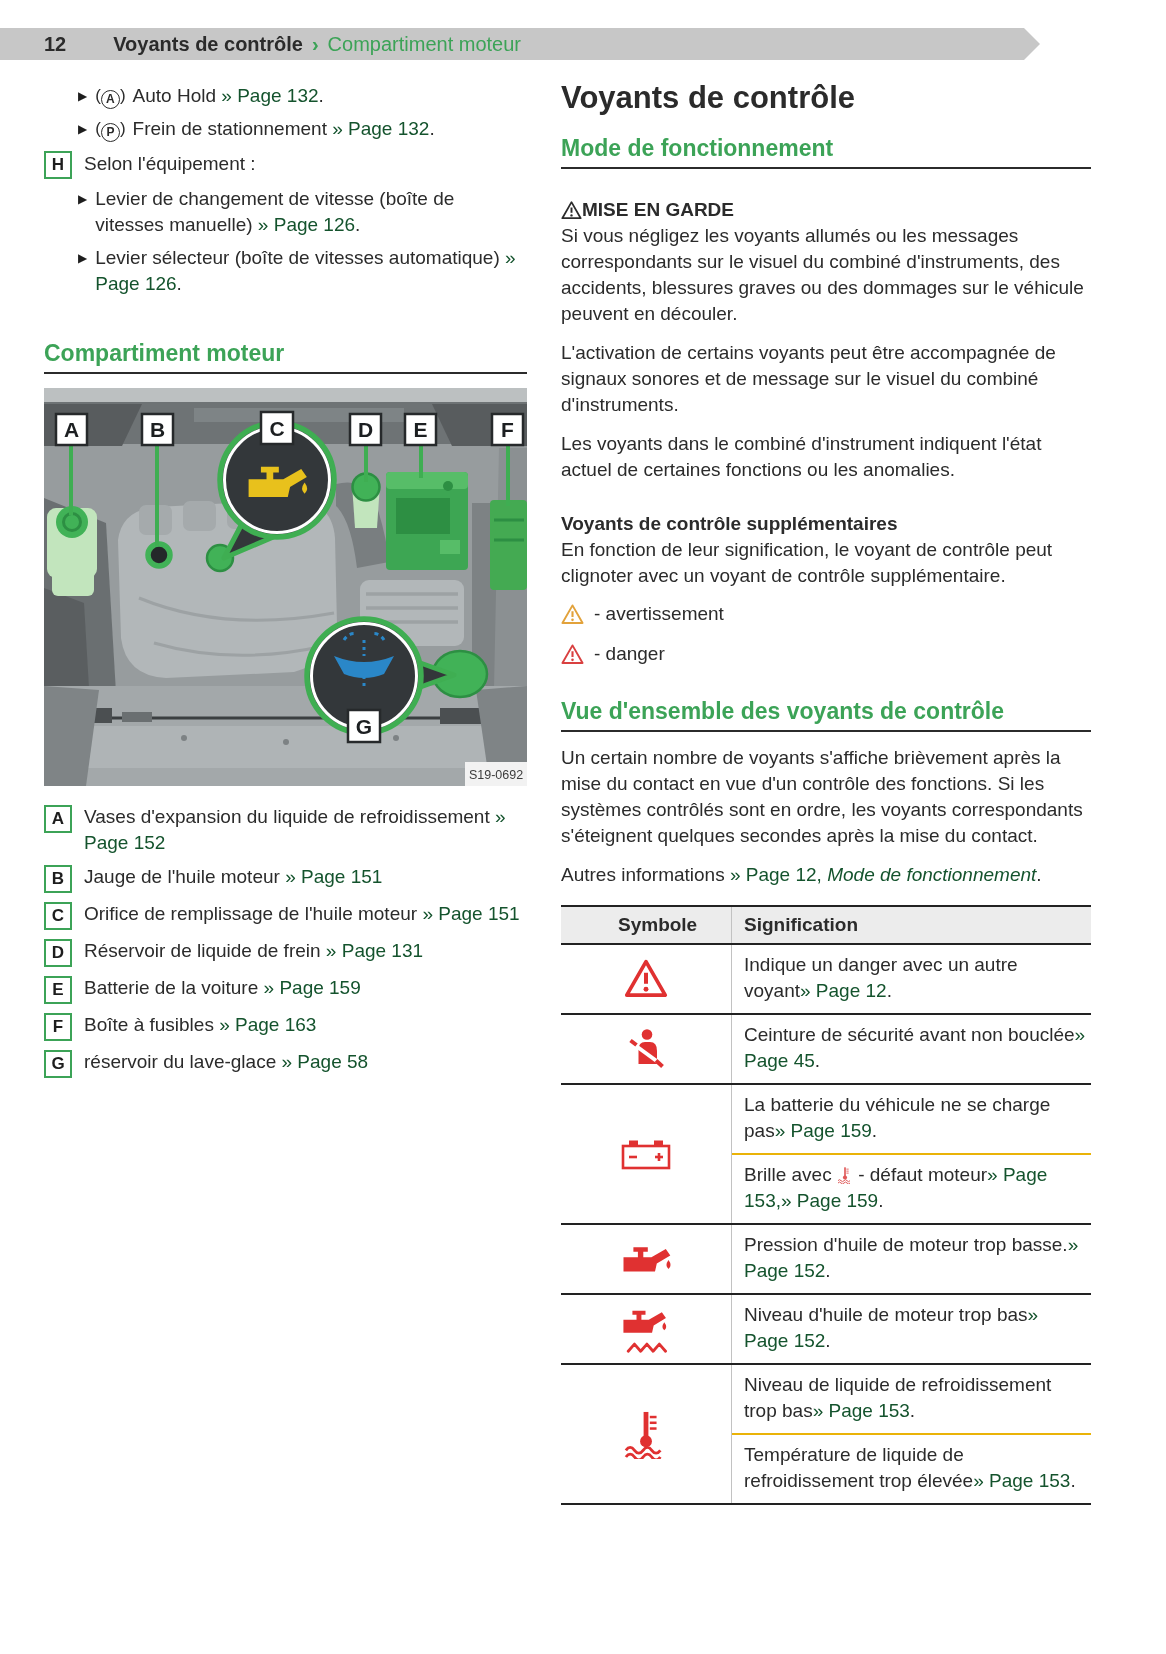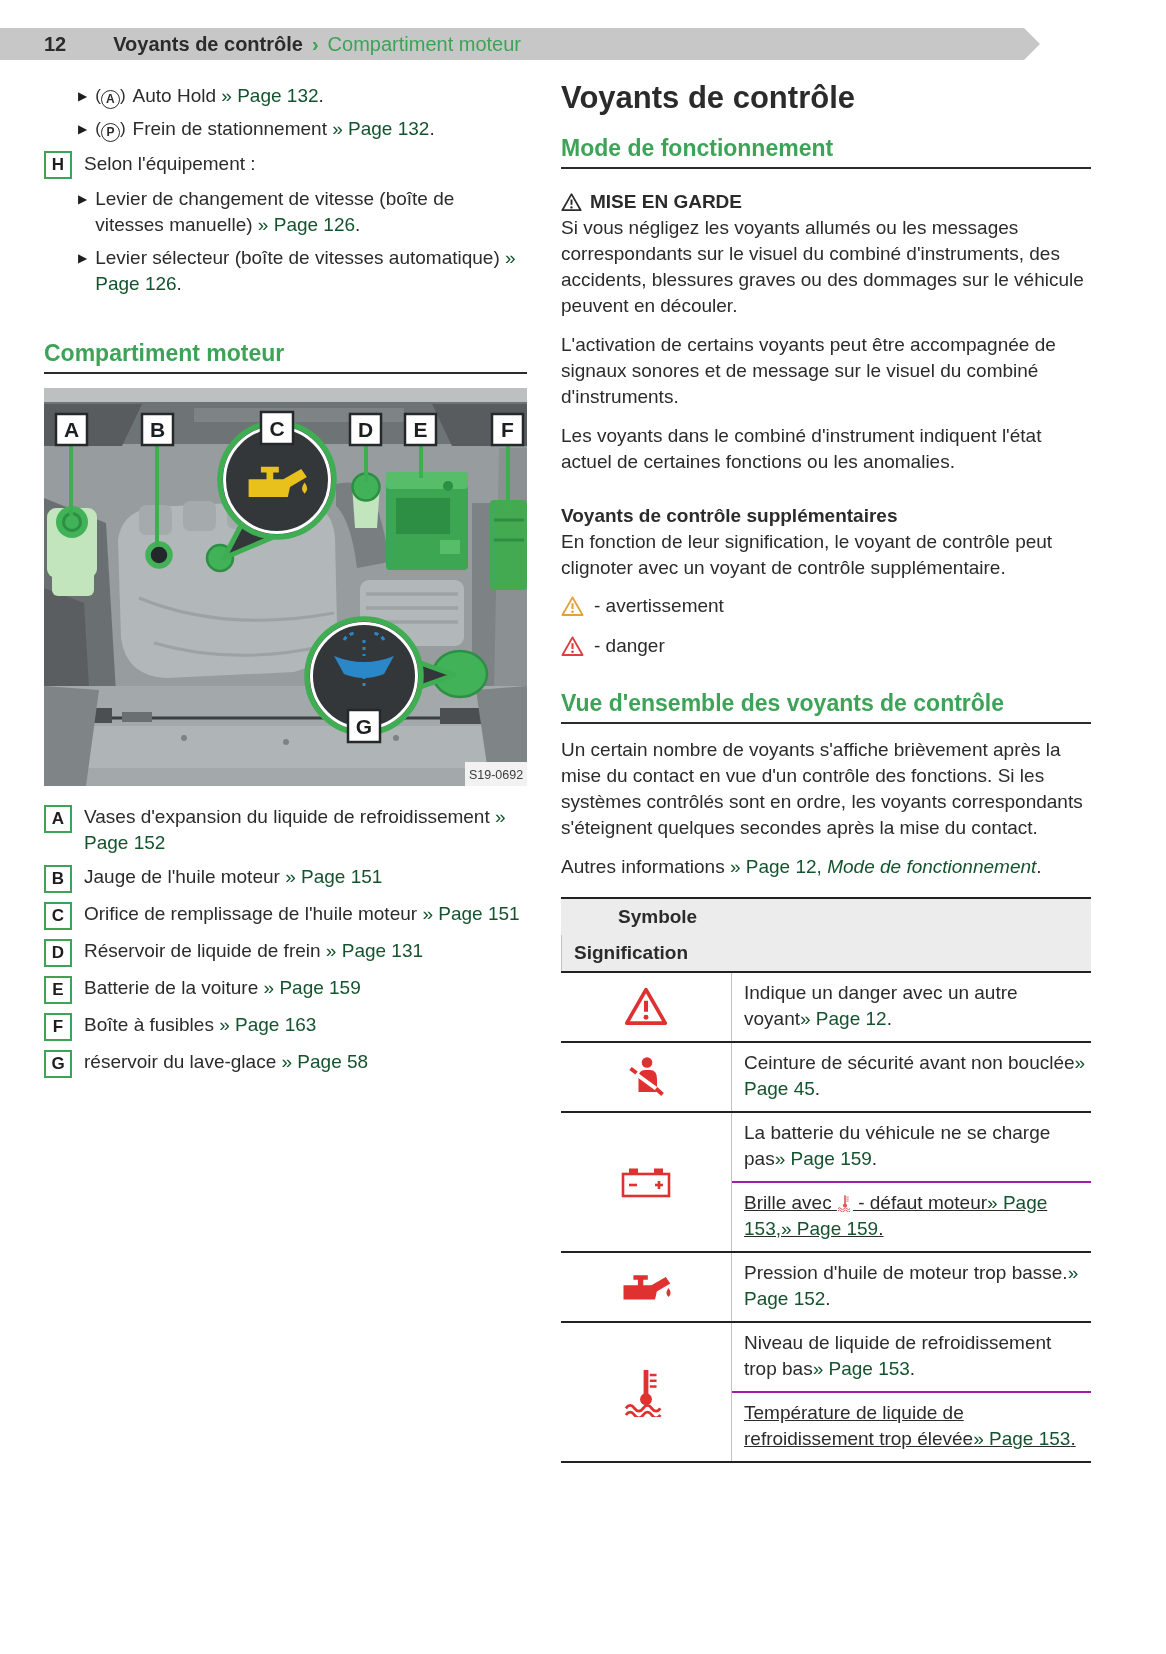--- a/index.html
+++ b/index.html
@@ -47,36 +47,36 @@
 
   
   .legend{margin-top:18px;}
   .leg-item{display:flex;margin-bottom:8px;}
   .leg-item .keybox{margin-top:1px;}
   .leg-text{flex:1;}
 
   
   .r-title{margin-top:21px;font-size:31px;font-weight:bold;line-height:34px;}
   .r-sec{margin-top:20px;}
-  .warn-head{display:flex;align-items:center;gap:8px;margin-top:20px;font-weight:bold;}
+  .warn-head{display:flex;align-items:center;margin-top:28px;font-weight:bold;}
   .para{margin-top:13px;}
   .sub-head{font-weight:bold;margin-top:28px;}
   .level-item{display:flex;align-items:center;gap:10px;margin-top:10px;min-height:30px;}
   .sec-overview{margin-top:29px;}
 
   
   .tbl{margin-top:17px;border-top:2.5px solid #222;}
-  .thead{display:flex;background:#ececec;border-bottom:2.5px solid #222;font-weight:bold;flex-direction:column;}
+  .thead{display:flex;background:#ececec;border-bottom:2.5px solid #222;font-weight:bold;}
   .th1{width:170px;padding:5px 0 5px 57px;box-sizing:border-box;}
   .th2{flex:1;padding:5px 0 5px 12px;border-left:1px solid #c2c2c2;}
   .trow{display:flex;border-bottom:2px solid #222;}
   .tsym{width:170px;display:flex;align-items:center;justify-content:center;flex:0 0 auto;}
   .tsig{flex:1;border-left:1px solid #c2c2c2;}
   .tcell{padding:7px 4px 9px 12px;}
-  .tcell + .tcell{border-top:2px solid #a21caf;text-decoration:underline;}
+  .tcell + .tcell{border-top:2px solid #eab308;}
   .t-ic{display:block;}
   .inline-ic{vertical-align:-3px;}
 </style>
 </head>
 <body>
 
 <svg width="0" height="0" style="position:absolute" aria-hidden="true">
   <defs>
     <g id="ic-tri">
       <path d="M12 2.5 L22.5 20.8 H1.5 Z" fill="none" stroke="currentColor" stroke-width="2" stroke-linejoin="round"></path>
@@ -405,20 +405,31 @@
             <div class="tsym">
                 <svg class="t-ic" viewBox="0 0 60 40" width="54" height="36" style="color:#e03131">
                   <use href="#ic-oilcan"></use>
                 </svg>
               </div>
             <div class="tsig">
                 <div class="tcell"><span>Pression d'huile de moteur trop basse.</span><span class="lnk">» Page 152</span><span>.</span></div>
               </div>
           </div>
 
+          <div class="trow">
+            <div class="tsym">
+                <svg class="t-ic" viewBox="0 0 60 54" width="54" height="48" style="color:#e03131">
+                  <use href="#ic-oilcan" transform="scale(0.92)"></use>
+                  <use href="#ic-waves" transform="translate(2,42)"></use>
+                </svg>
+              </div>
+            <div class="tsig">
+                <div class="tcell"><span>Niveau d'huile de moteur trop bas</span><span class="lnk">» Page 152</span><span>.</span></div>
+              </div>
+          </div>
 
           <div class="trow">
             <div class="tsym">
                 <svg class="t-ic" viewBox="0 0 48 52" width="46" height="50" style="color:#e03131">
                   <use href="#ic-coolant"></use>
                 </svg>
               </div>
             <div class="tsig">
               <div class="tcell"><span>Niveau de liquide de refroidissement trop bas</span><span class="lnk">» Page 153</span><span>.</span></div>
               <div class="tcell"><span>Température de liquide de refroidissement trop élevée</span><span class="lnk">» Page 153</span><span>.</span></div>

